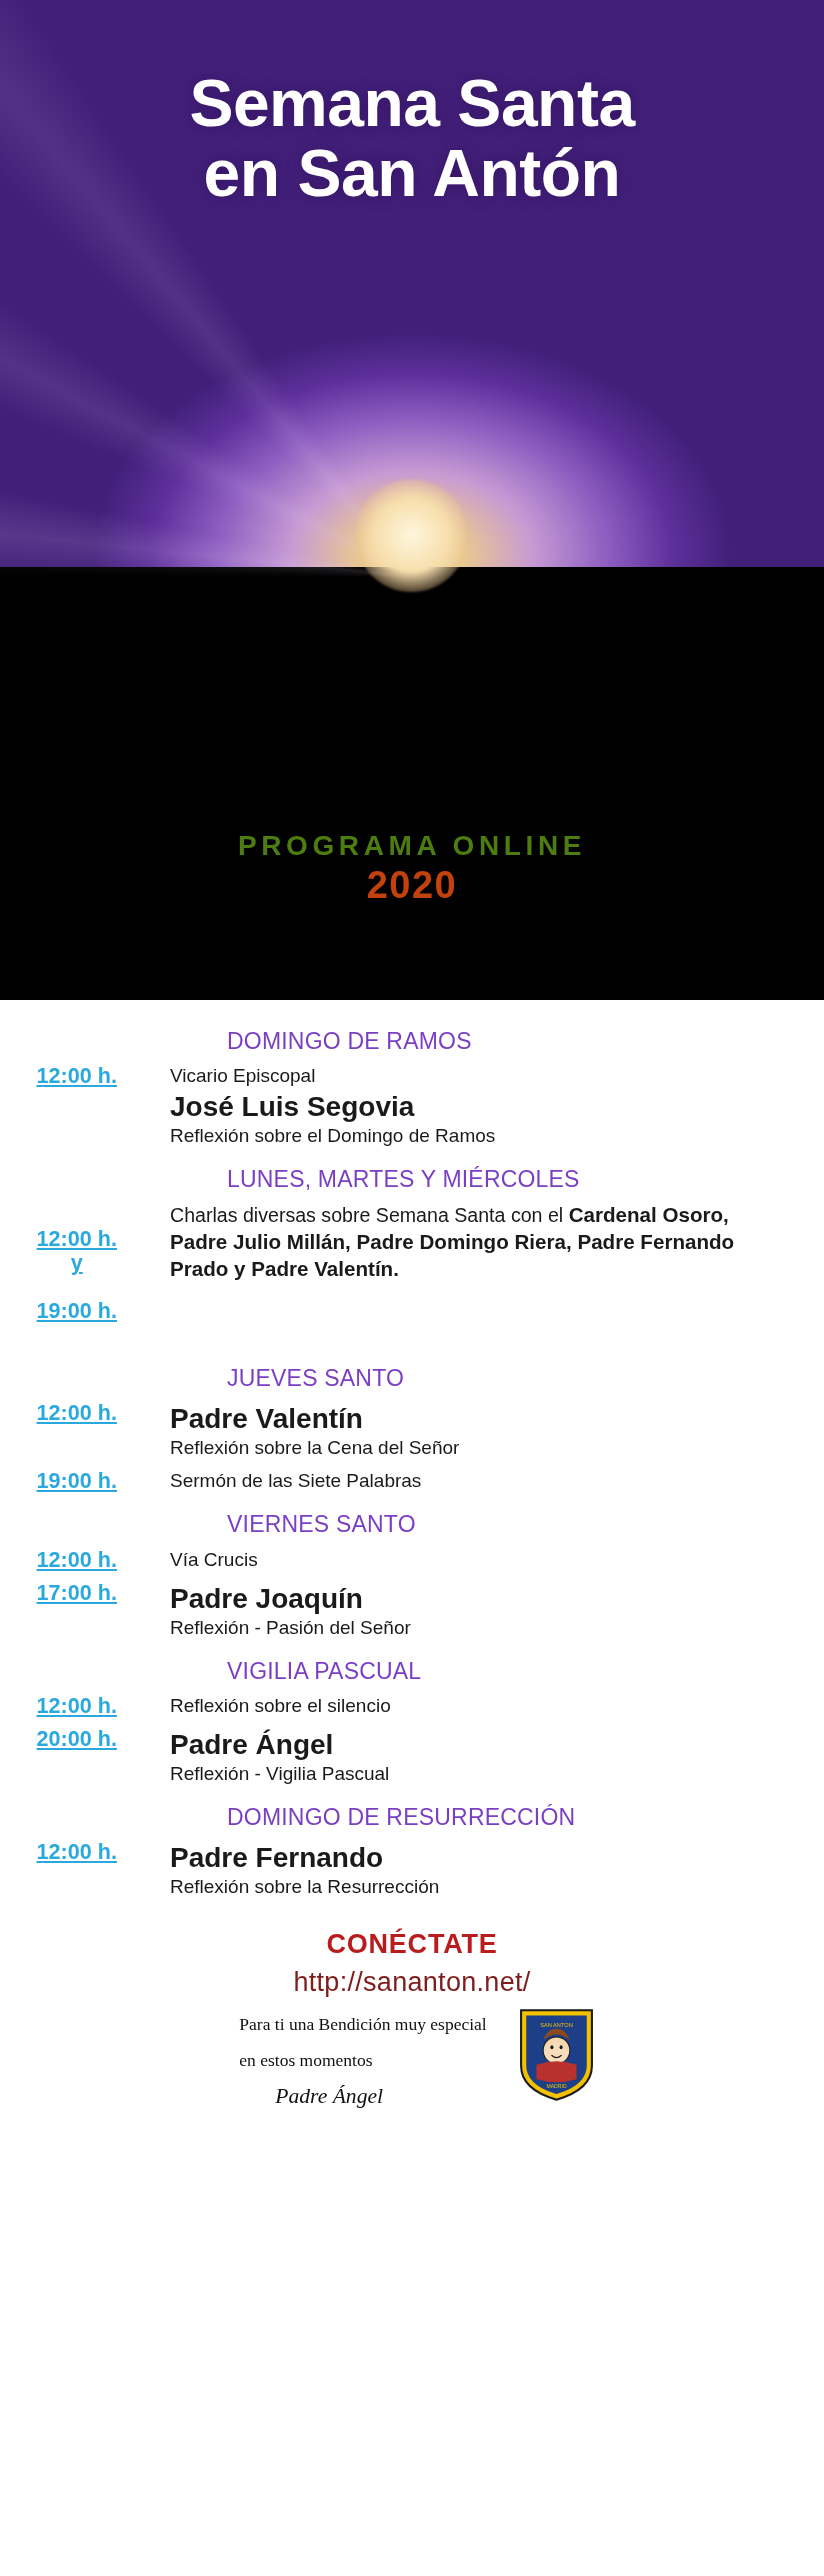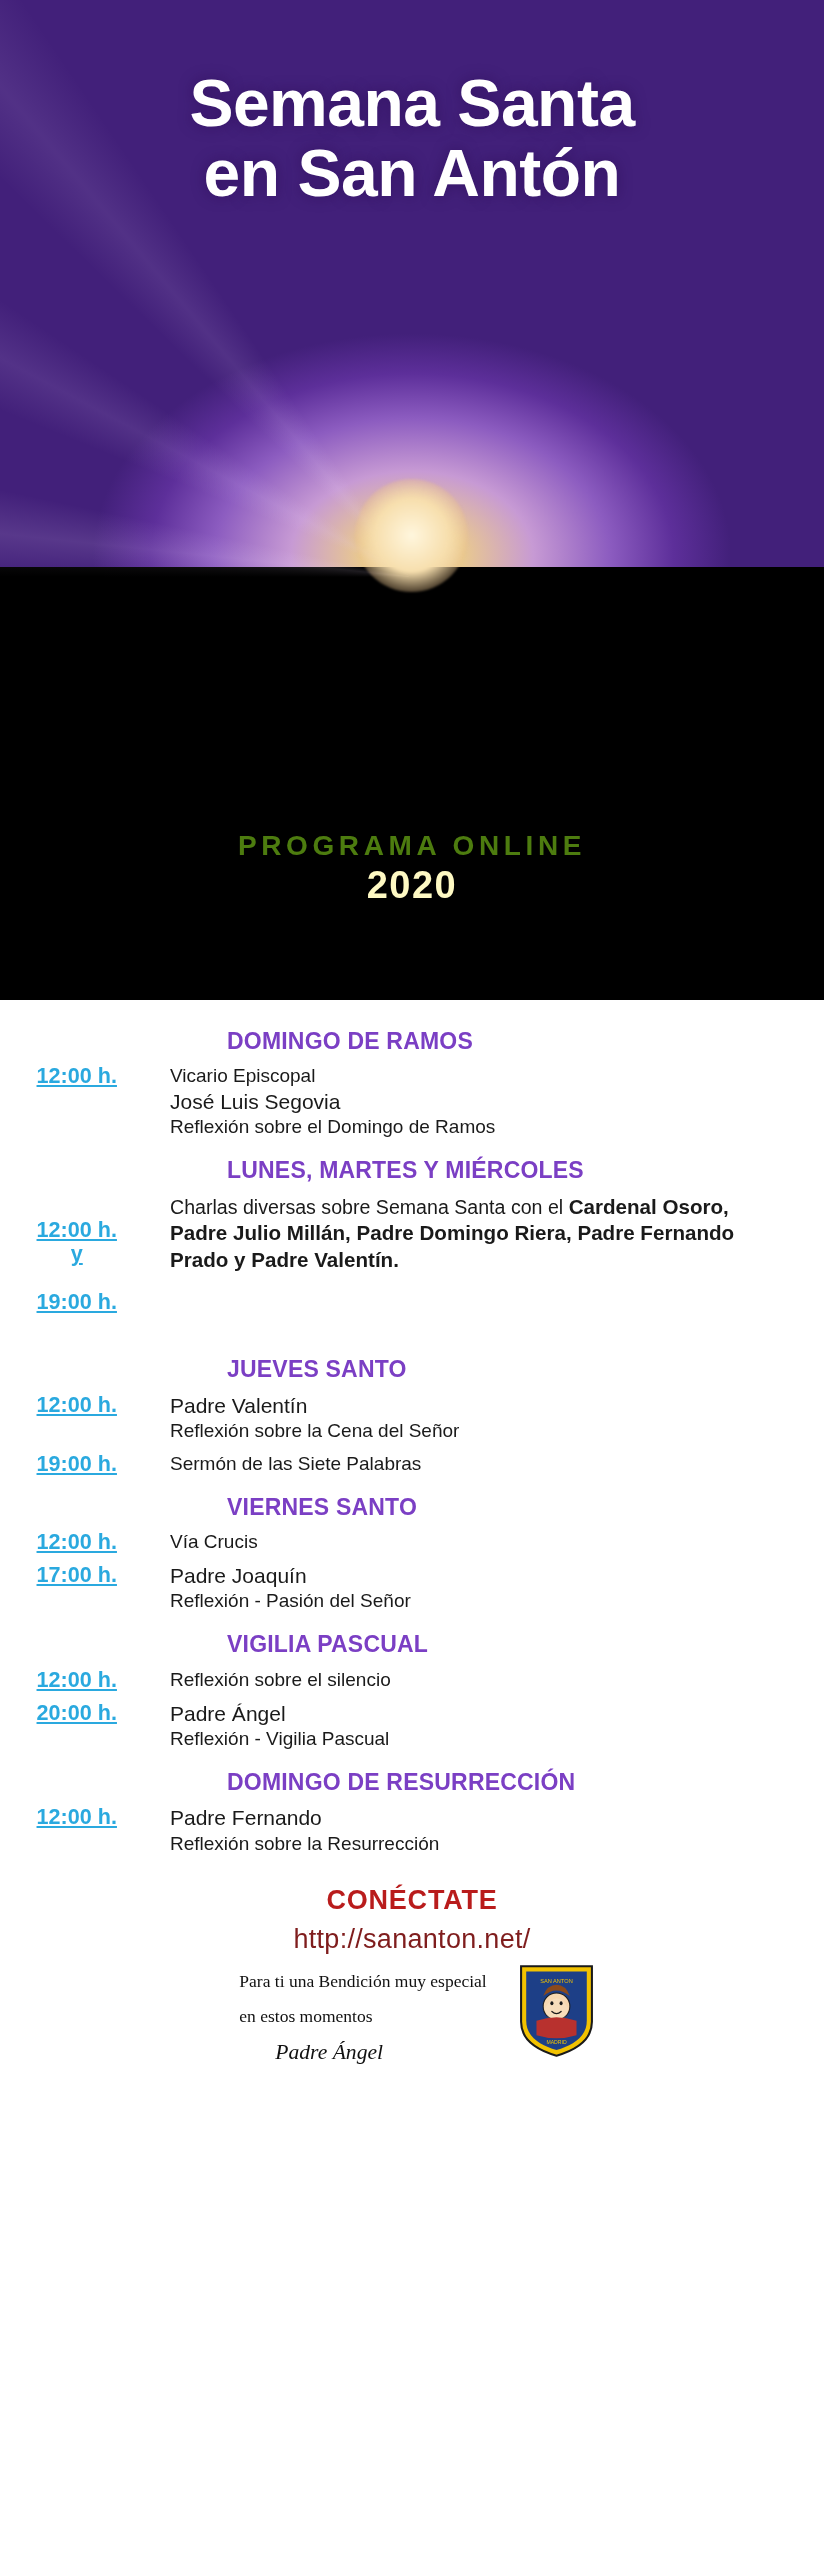--- a/index.html
+++ b/index.html
@@ -122,40 +122,40 @@
     font-size: 28px;
     letter-spacing: 4.6px;
     z-index: 5;
   }
   .hero-year {
     position: absolute;
     left: 0;
     bottom: 93px;
     width: 100%;
     text-align: center;
-    color: #fef9c3;
+    color: #c2410c;
     font-weight: bold;
     font-size: 38px;
     letter-spacing: 1.5px;
     z-index: 5;
   }
 
   
   .body {
     position: relative;
     flex: 1 1 auto;
     background: #ffffff;
     padding: 28px 0 0 0;
   }
   .section {
     margin-bottom: 17.5px;
   }
   .section-title {
     color: #7b3fc4;
-    font-weight: bold;
+    font-weight: normal;
     font-size: 23px;
     letter-spacing: 0.2px;
     margin: 0 0 9.3px 227px;
   }
   .section-title.wide { margin-left: 227px; }
 
   .entry {
     display: flex;
     align-items: flex-start;
     margin-bottom: 8.2px;
@@ -179,22 +179,22 @@
     font-weight: bold;
   }
   .detail {
     flex: 1 1 auto;
     padding-right: 38px;
     color: #1a1a1a;
     font-size: 19.6px;
     line-height: 1.3;
   }
   .detail .strong {
-    font-weight: normal;
-    font-size: 21px;
+    font-weight: bold;
+    font-size: 28px;
     display: block;
     line-height: 1.25;
   }
   .detail .light {
     font-weight: normal;
     font-size: 19px;
     display: block;
     line-height: 1.3;
   }
   .detail .mix {

